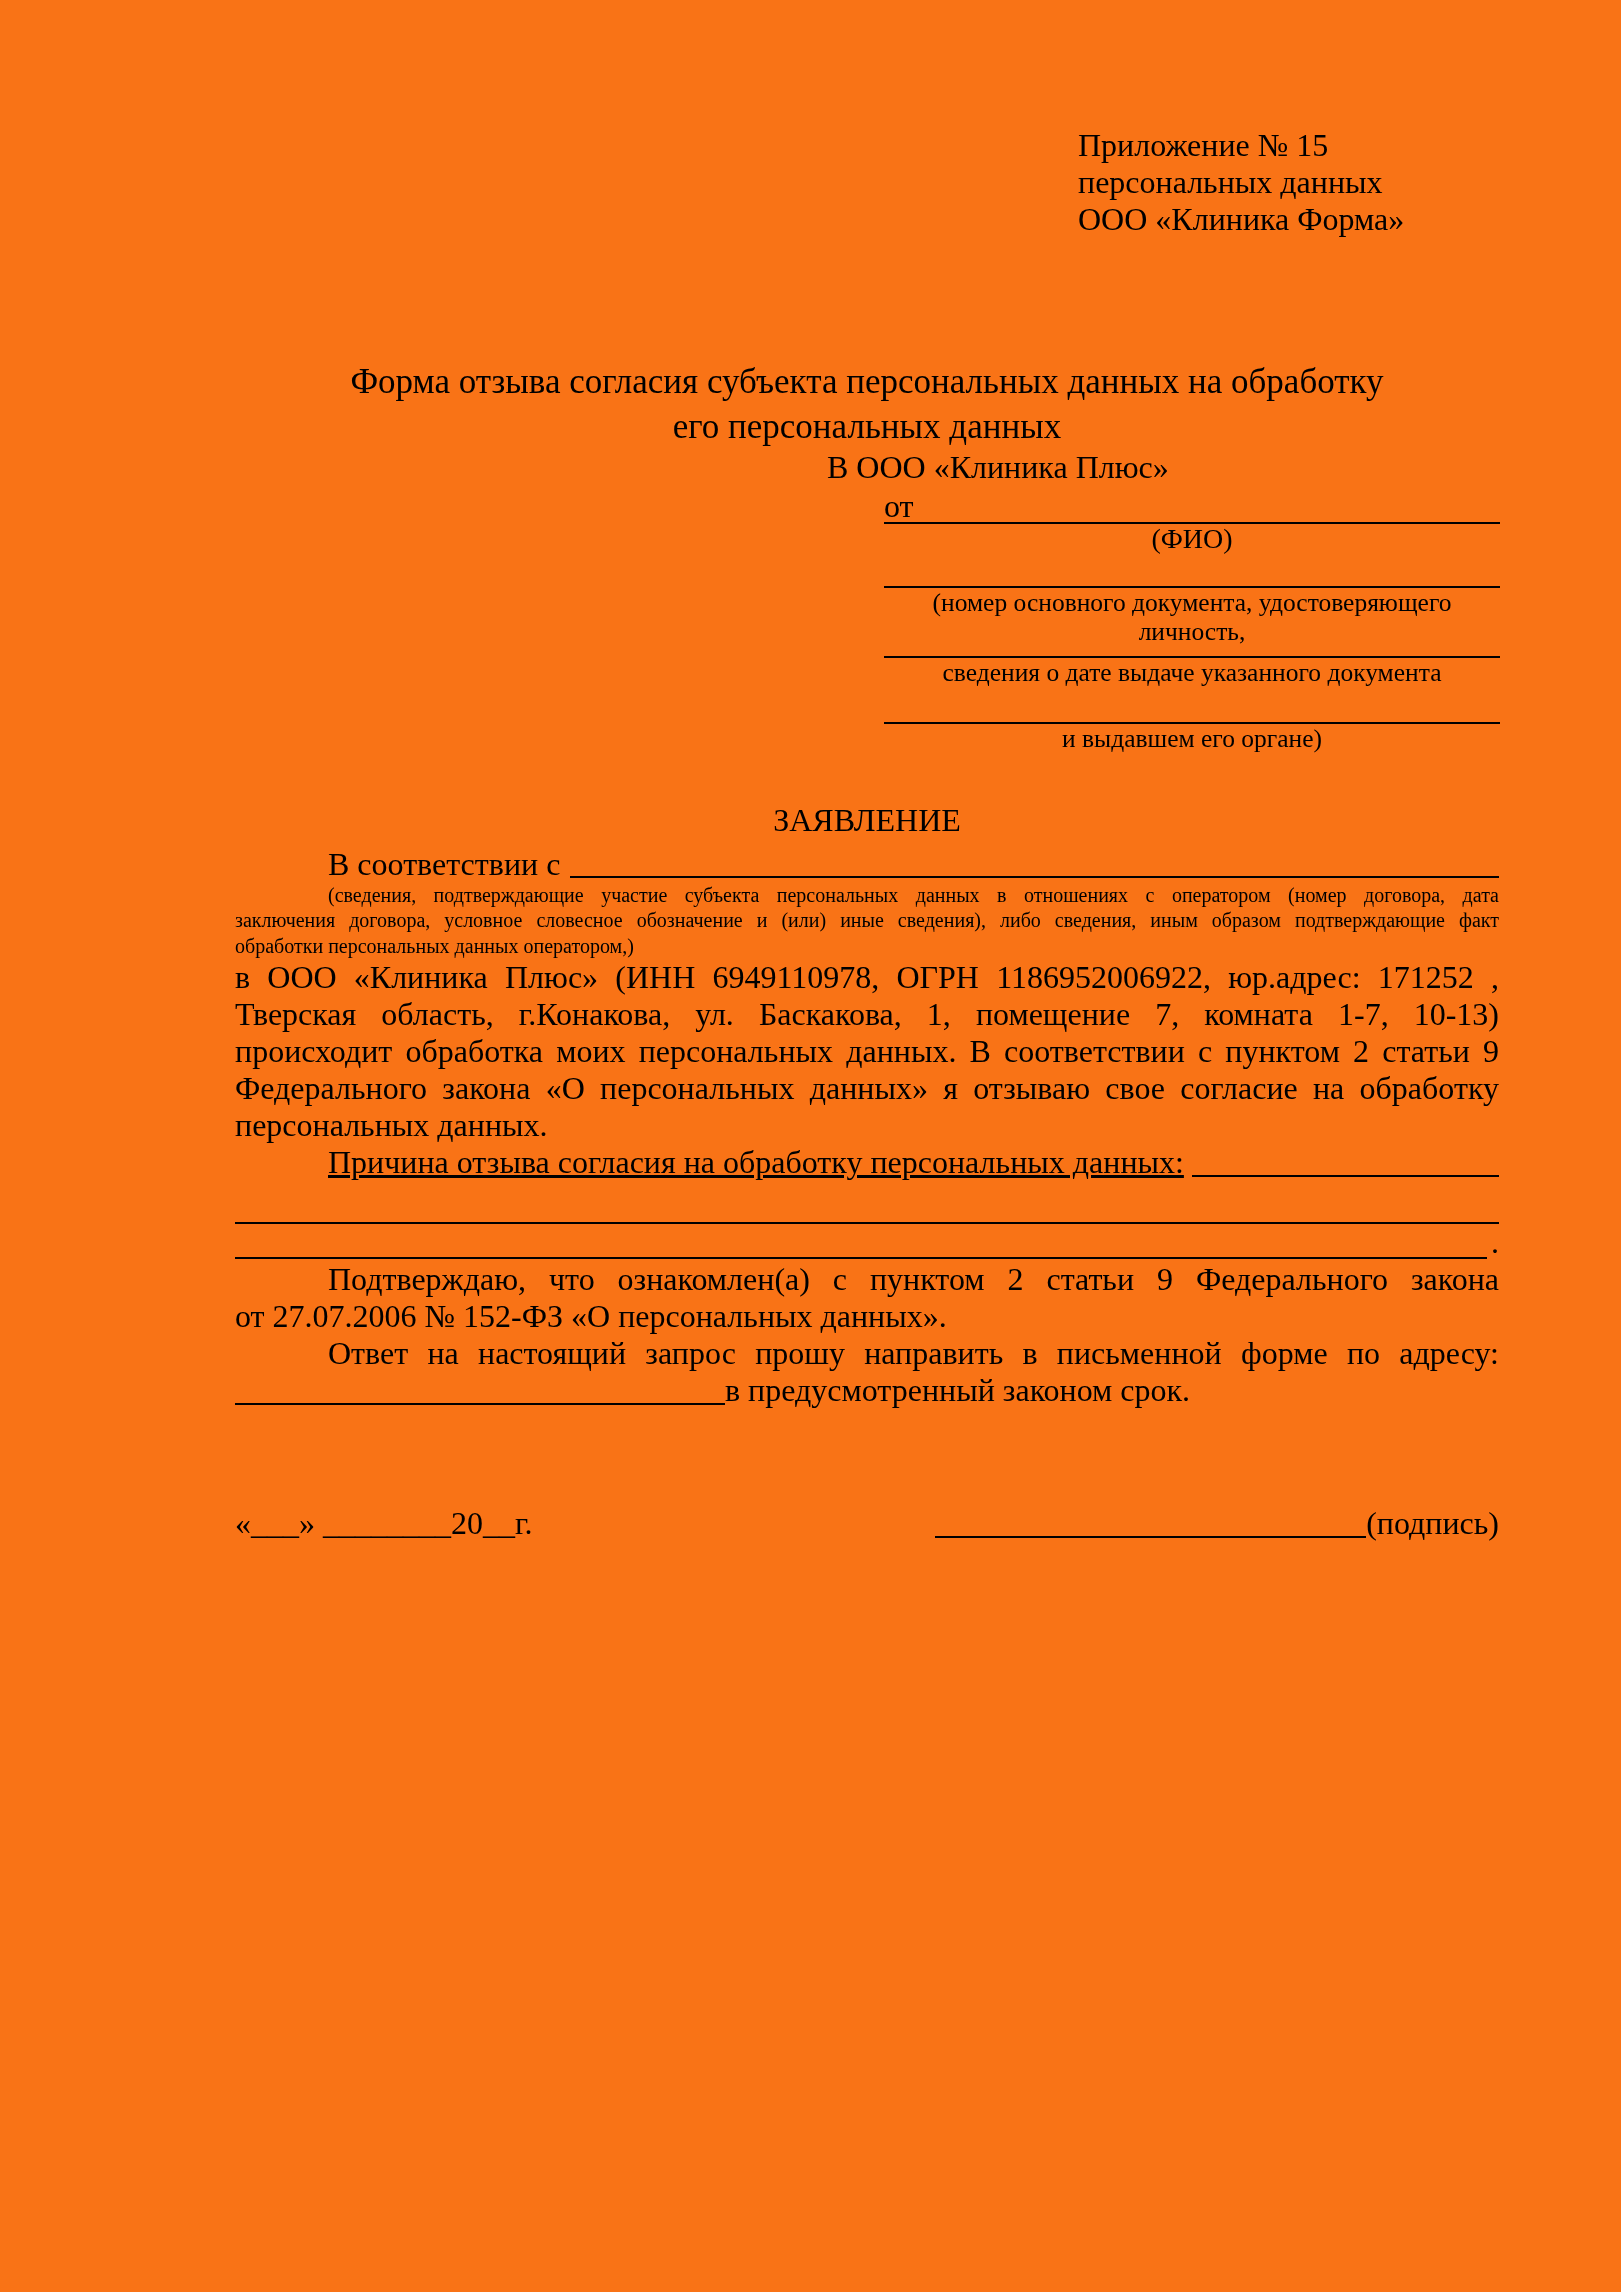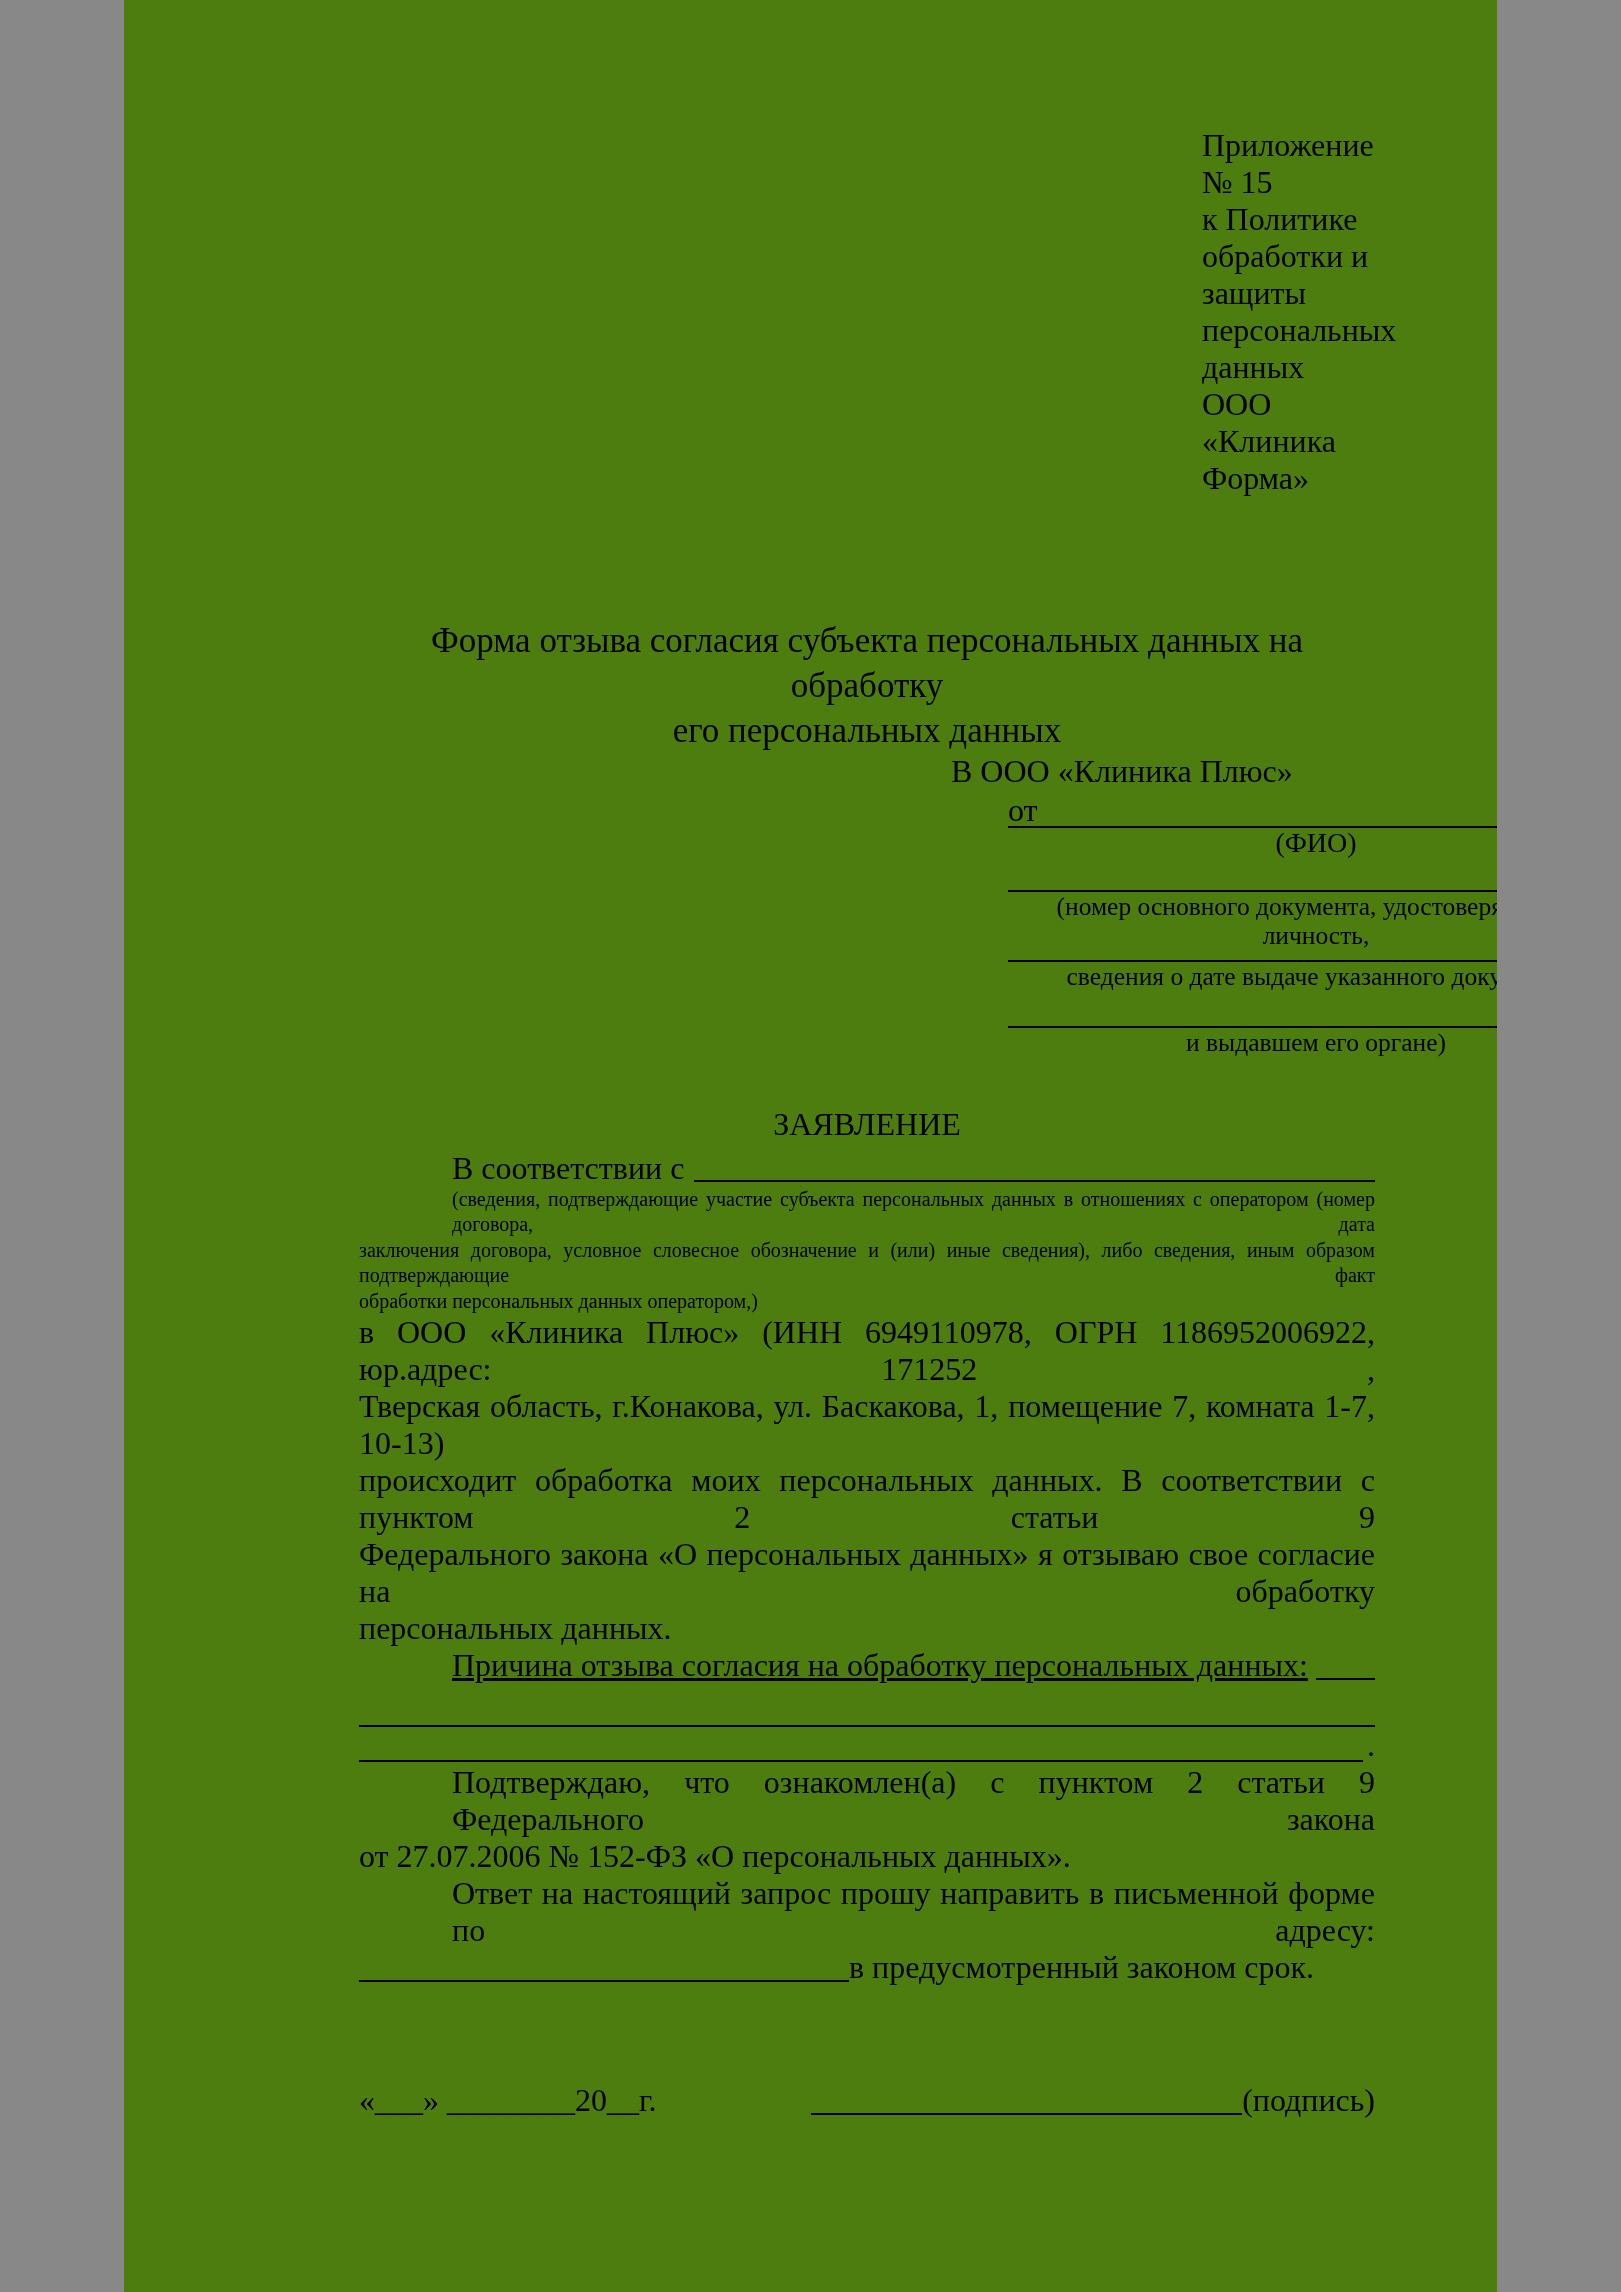--- a/index.html
+++ b/index.html
@@ -1,20 +1,20 @@
 <!DOCTYPE html>
 <html><head>
 <meta charset="utf-8">
 <style>
   html,body { margin:0; padding:0; background:#888; }
   .page {
     position:relative;
-    width:1373px; height:2293px;
+    width:1621px; height:2293px;
     margin:0 auto;
-    background:#4d7c0f;
+    background:#f97316;
     color:#000000;
     font-family:"Liberation Serif","DejaVu Serif",serif;
     font-size:32px;
     line-height:37px;
     overflow:hidden;
   }
   .content { padding:0 122px 0 235px; }
 
   
   .appendix { padding-top:127px; margin-left:843px; }
@@ -78,21 +78,20 @@
   .sig-line { width:431px; border-bottom:2.9px solid #000; margin-bottom:4.9px; }
 </style>
 </head>
 <body>
 
 <div class="page">
   <div class="content">
 
     <div class="appendix">
       <div>Приложение № 15</div>
-      <div>к Политике обработки и защиты</div>
       <div>персональных данных</div>
       <div>ООО «Клиника Форма»</div>
     </div>
 
     <div class="doc-title">
       <div>Форма отзыва согласия субъекта персональных данных на обработку</div>
       <div>его персональных данных</div>
     </div>
 
     <div class="addressee">

